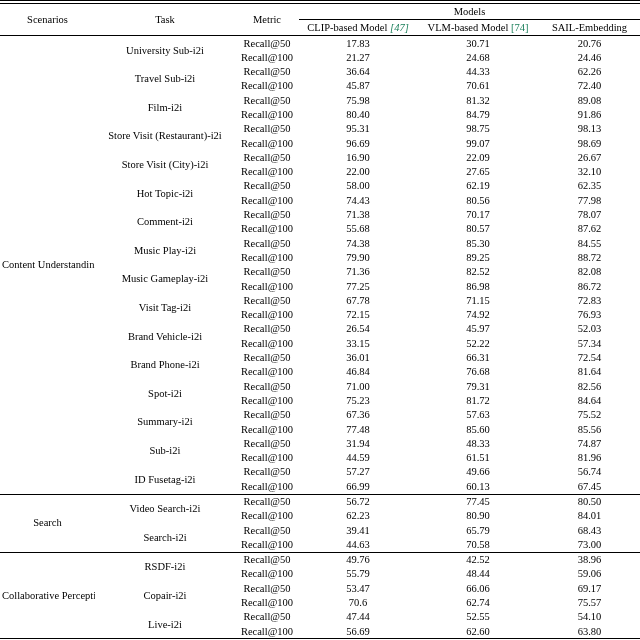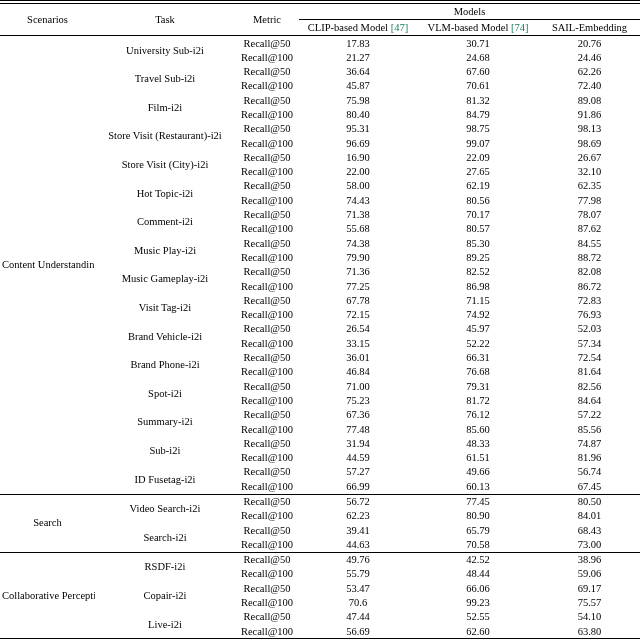--- a/index.html
+++ b/index.html
@@ -52,21 +52,21 @@
       <col class="c-sail">
   </colgroup>
   <thead>
     <tr>
       <th rowspan="2" class="hdr-bottom">Scenarios</th>
       <th rowspan="2" class="hdr-bottom">Task</th>
       <th rowspan="2" class="hdr-bottom">Metric</th>
       <th colspan="3" class="models-group">Models</th>
     </tr>
     <tr>
-      <th class="hdr-bottom"><span>CLIP-based Model </span><span class="cite" style="color: rgb(26, 127, 90);">[47]</span></th>
+      <th class="hdr-bottom"><span>CLIP-based Model </span><span class="cite" style="color: rgb(26, 127, 90); font-style: italic;">[47]</span></th>
       <th class="hdr-bottom"><span>VLM-based Model </span><span class="cite" style="color: rgb(26, 127, 90);">[74]</span></th>
       <th class="hdr-bottom"><span>SAIL-Embedding</span><span class="cite" style="color: rgb(26, 127, 90);"></span></th>
     </tr>
   </thead>
   <tbody>
       <tr>
         <td rowspan="32">Content Understanding</td>
         <td rowspan="2">University Sub-i2i</td>
         <td>Recall@50</td>
         <td>17.83</td>
@@ -76,21 +76,21 @@
       <tr>
         <td>Recall@100</td>
         <td>21.27</td>
         <td class="bold">24.68</td>
         <td>24.46</td>
       </tr>
       <tr>
         <td rowspan="2">Travel Sub-i2i</td>
         <td>Recall@50</td>
         <td>36.64</td>
-        <td>67.60</td>
+        <td>44.33</td>
         <td class="bold">62.26</td>
       </tr>
       <tr>
         <td>Recall@100</td>
         <td>45.87</td>
         <td>70.61</td>
         <td class="bold">72.40</td>
       </tr>
       <tr>
         <td rowspan="2">Film-i2i</td>
@@ -232,22 +232,22 @@
       <tr>
         <td>Recall@100</td>
         <td>75.23</td>
         <td>81.72</td>
         <td class="bold">84.64</td>
       </tr>
       <tr>
         <td rowspan="2">Summary-i2i</td>
         <td>Recall@50</td>
         <td>67.36</td>
-        <td class="bold">76.12</td>
-        <td>57.22</td>
+        <td class="bold">57.63</td>
+        <td>75.52</td>
       </tr>
       <tr>
         <td>Recall@100</td>
         <td>77.48</td>
         <td class="bold">85.60</td>
         <td>85.56</td>
       </tr>
       <tr>
         <td rowspan="2">Sub-i2i</td>
         <td>Recall@50</td>
@@ -318,21 +318,21 @@
       <tr>
         <td rowspan="2">Copair-i2i</td>
         <td>Recall@50</td>
         <td>53.47</td>
         <td>66.06</td>
         <td class="bold">69.17</td>
       </tr>
       <tr>
         <td>Recall@100</td>
         <td>70.6</td>
-        <td>99.23</td>
+        <td>62.74</td>
         <td class="bold">75.57</td>
       </tr>
       <tr>
         <td rowspan="2">Live-i2i</td>
         <td>Recall@50</td>
         <td>47.44</td>
         <td>52.55</td>
         <td class="bold">54.10</td>
       </tr>
       <tr>

